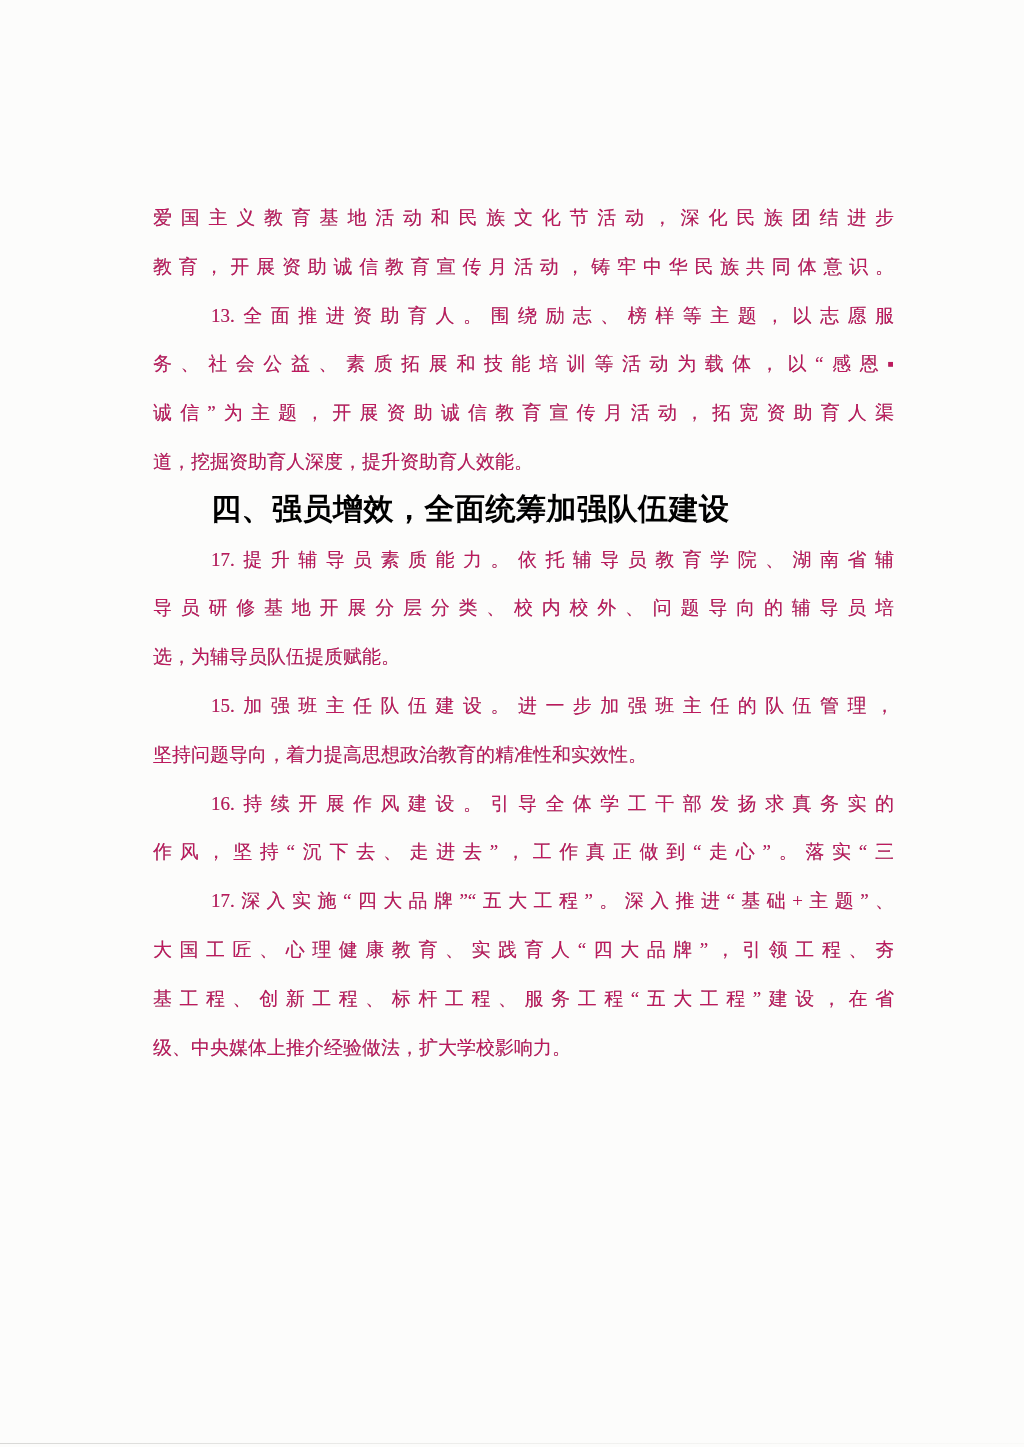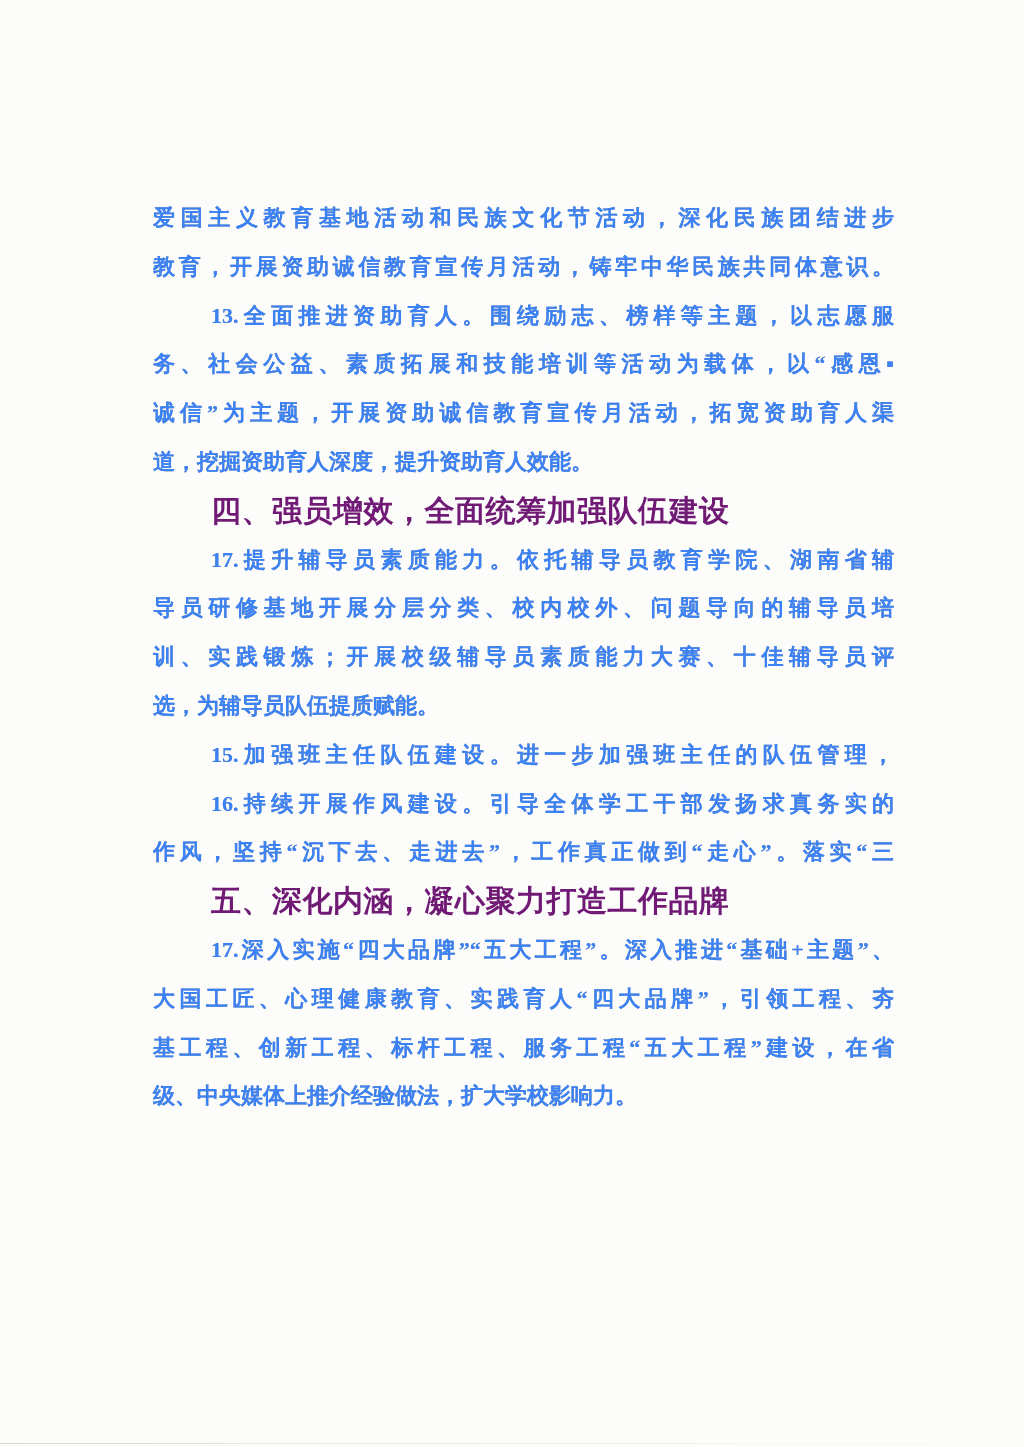--- a/index.html
+++ b/index.html
@@ -11,43 +11,42 @@
     background:#fcfcfb;
     overflow:hidden;
   }
   .textblock{
     position:absolute;
     left:153px;top:194px;
     width:741px;
   }
   .ln{
     font-family:"Liberation Serif","DejaVu Serif",serif;
-    font-size:22px;
+    font-size:19px;
     line-height:48.8px;
     height:48.8px;
-    color:#3b82f6;
+    color:#be185d;
     white-space:nowrap;
     text-shadow:0 0 .5px rgba(70,70,70,.55);
-    font-weight:bold;
   }
   .ln.j{
     white-space:normal;
     text-align:justify;
     text-align-last:justify;
     text-justify:inter-character;
     overflow:hidden;
   }
   .ln.ind{
     text-indent:58px;
   }
   .ln.heading{
-    font-family:Liberation Serif, serif;
+    font-family:Liberation Mono, monospace;
     font-weight:700;
     font-size:30px;
-    color:#701a75;
+    color:#000000;
     letter-spacing:.5px;
     text-shadow:none;
   }
   .page-edge{
     position:absolute;
     left:0;bottom:3px;
     width:100%;height:1px;
     background:linear-gradient(to right,#cfcfcd,#e6e6e4 35%,#f4f4f2 80%,#f8f8f6);
     opacity:.8;
   }
@@ -63,29 +62,28 @@
 
     <div class="ln j ind">13.全面推进资助育人。围绕励志、榜样等主题，以志愿服</div>
     <div class="ln j">务、社会公益、素质拓展和技能培训等活动为载体，以“感恩▪</div>
     <div class="ln j">诚信”为主题，开展资助诚信教育宣传月活动，拓宽资助育人渠</div>
     <div class="ln">道，挖掘资助育人深度，提升资助育人效能。</div>
 
     <div class="ln heading ind">四、强员增效，全面统筹加强队伍建设</div>
 
     <div class="ln j ind">17.提升辅导员素质能力。依托辅导员教育学院、湖南省辅</div>
     <div class="ln j">导员研修基地开展分层分类、校内校外、问题导向的辅导员培</div>
-    <div class="ln j">训、实践锻炼；开展校级辅导员素质能力大赛、十佳辅导员评</div>
     <div class="ln">选，为辅导员队伍提质赋能。</div>
 
     <div class="ln j ind">15.加强班主任队伍建设。进一步加强班主任的队伍管理，</div>
+    <div class="ln">坚持问题导向，着力提高思想政治教育的精准性和实效性。</div>
 
     <div class="ln j ind">16.持续开展作风建设。引导全体学工干部发扬求真务实的</div>
     <div class="ln j">作风，坚持“沉下去、走进去”，工作真正做到“走心”。落实“三</div>
 
-    <div class="ln heading ind">五、深化内涵，凝心聚力打造工作品牌</div>
 
     <div class="ln j ind">17.深入实施“四大品牌”“五大工程”。深入推进“基础+主题”、</div>
     <div class="ln j">大国工匠、心理健康教育、实践育人“四大品牌”，引领工程、夯</div>
     <div class="ln j">基工程、创新工程、标杆工程、服务工程“五大工程”建设，在省</div>
     <div class="ln">级、中央媒体上推介经验做法，扩大学校影响力。</div>
 
 
   </div>
   <div class="page-edge"></div>
 </div>

